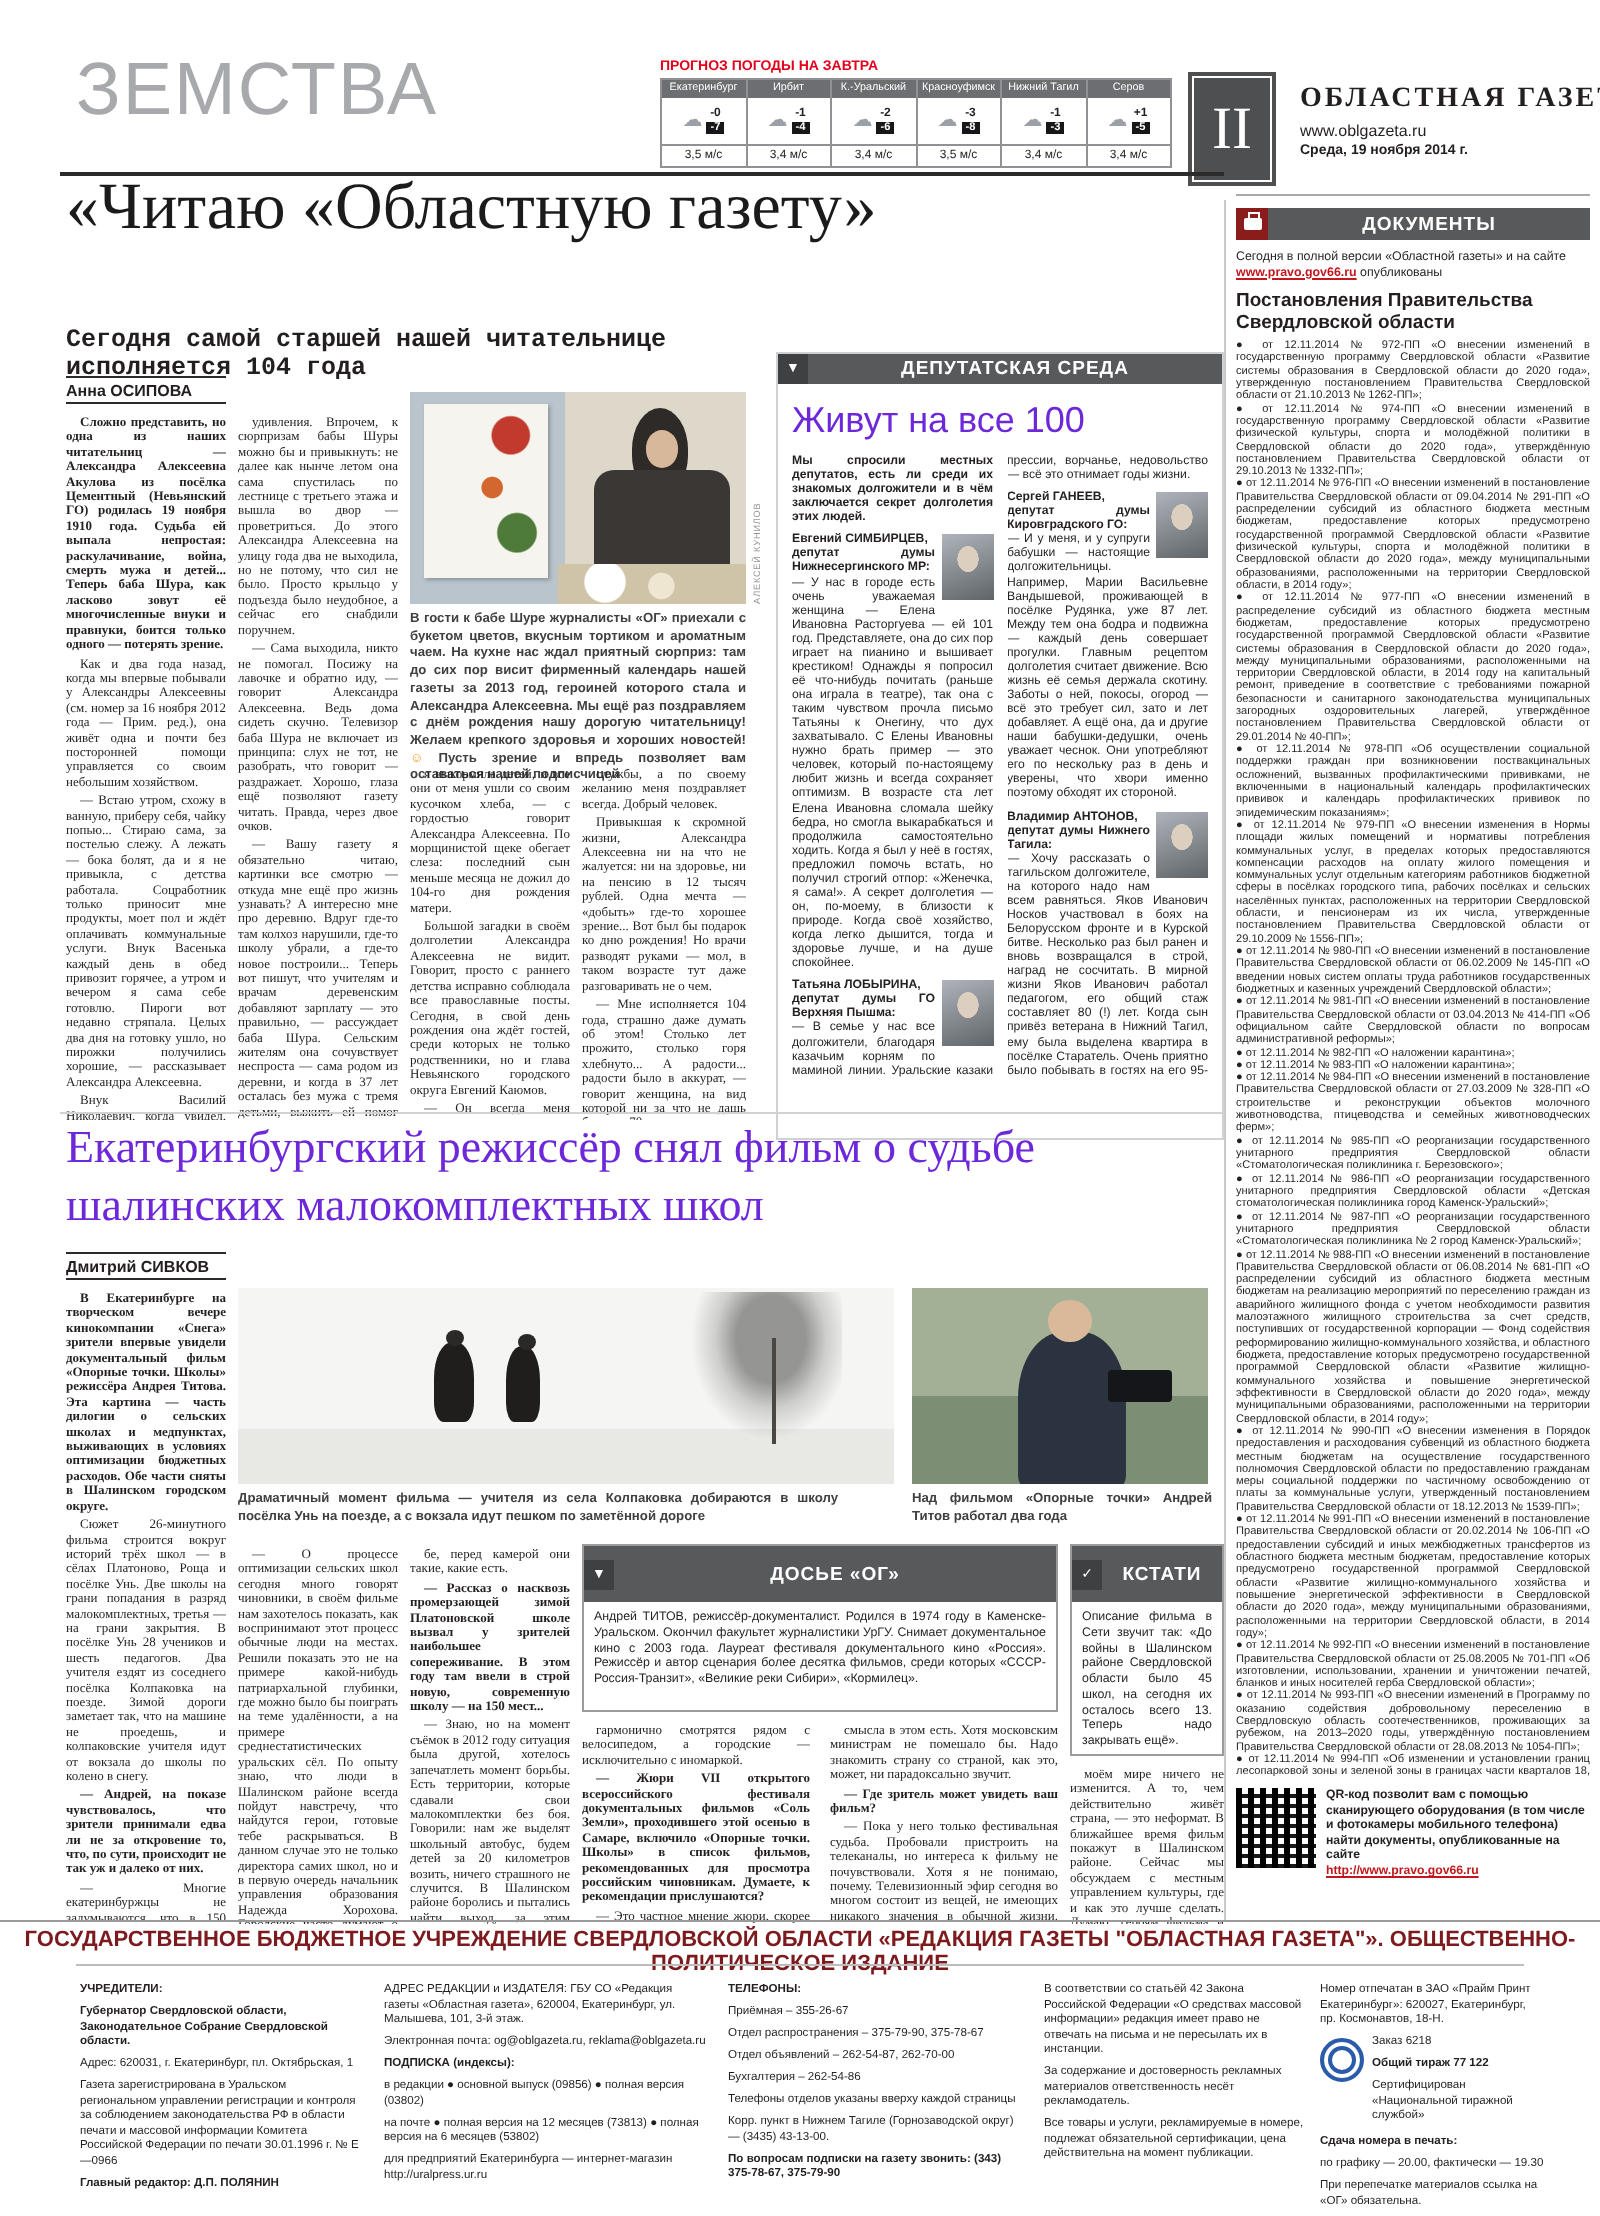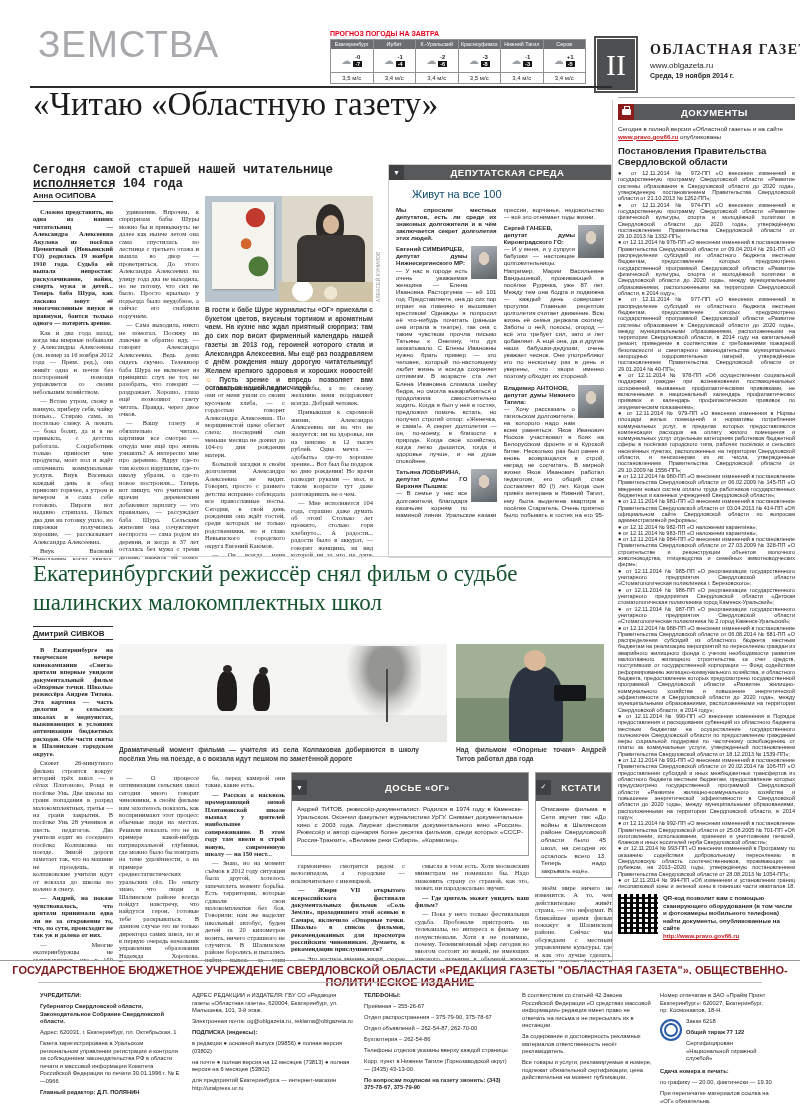--- a/index.html
+++ b/index.html
@@ -73,24 +73,24 @@
                   radial-gradient(circle at 75% 74%,#4e7a3a 0 12%,transparent 13%),#f6f4ef;
        box-shadow:1px 1px 2px rgba(0,0,0,.25)}
   .w-head{position:absolute;right:17%;top:8%;width:17%;height:40%;background:#2e2a28;border-radius:50% 50% 46% 46%}
   .w-face{position:absolute;right:20%;top:18%;width:10%;height:18%;background:#d8b89a;border-radius:50%}
   .w-body{position:absolute;right:5%;bottom:17%;width:40%;height:46%;background:#3a3734;border-radius:10px 10px 0 0}
   .k-table{position:absolute;left:44%;bottom:0;width:56%;height:19%;
        background:radial-gradient(circle at 25% 45%,#fff 0 14%,transparent 15%),
                   radial-gradient(circle at 55% 55%,#efe6d2 0 12%,transparent 13%),#cfc3a8}
 
   
-  #deps{left:388px;top:164px;width:224px;height:394px;border:1px solid #cfd1d2;box-sizing:border-box}
+  #deps{left:388px;top:176px;width:224px;height:394px;border:1px solid #cfd1d2;box-sizing:border-box}
   #deps .band{height:15px}
   #deps-inner{padding:5px 7px}
-  #deps-title{font-size:11px;color:#0c4a6e;margin:3px 16px 6px}
+  #deps-title{font-size:18px;color:#6d28d9;margin:3px 0 6px}
   #deps-cols{display:flex;gap:7px}
   .dep-col{width:101px;height:312px;overflow:hidden;font-size:6.1px;line-height:1.16;text-align:justify}
   .dep-intro{font-weight:bold;margin-bottom:4px}
   .dep-entry{margin-bottom:4px}
   .dep-name,.dep-role{font-weight:bold}
   .portrait{float:right;width:26px;height:33px;margin:1px 0 2px 3px;
             background:radial-gradient(ellipse 9px 11px at 50% 38%,#dccfc0 0 58%,transparent 60%),
                        linear-gradient(160deg,#aeb4ba,#5f6468)}
 
   
@@ -102,21 +102,21 @@
   #docs-list p{margin:0}
   #docs-list p:before{content:"● "}
   #docs-qr{left:618px;top:894px;width:177px;display:flex;gap:5px;align-items:flex-start}
   .qr{width:40px;height:40px;flex:0 0 40px;background:
       repeating-linear-gradient(0deg,rgba(0,0,0,.9) 0 2px,transparent 2px 5px),
       repeating-linear-gradient(90deg,#000 0 3px,#fff 3px 6px)}
   #docs-qr .qtxt{font-size:6.1px;line-height:1.25;font-weight:bold}
 
   
   #rule-a2{left:30px;top:556px;width:582px;height:1px;background:#d2d2d2}
-  #a2-headline{left:33px;top:560px;width:580px;font-size:23px;line-height:1.25;color:#14532d}
+  #a2-headline{left:33px;top:560px;width:580px;font-size:23px;line-height:1.25;color:#6d28d9}
   #a2-byline{left:33px;top:626px}
   #a2-c1{left:33px;top:646px;width:80px;height:314px}
   #a2-photoL{left:119px;top:644px;width:328px;height:98px;overflow:hidden;
              background:linear-gradient(180deg,#f5f5f3 0 72%,#e8e8e4 72% 100%)}
   #a2-photoR{left:456px;top:644px;width:148px;height:98px;overflow:hidden;
              background:linear-gradient(180deg,#a2b095 0 55%,#7c8f74 55% 100%)}
   #a2-captionL{left:119px;top:746px;width:300px}
   #a2-captionR{left:456px;top:746px;width:150px}
   #a2-c2{left:119px;top:774px;width:80px;height:188px}
   #a2-c3{left:205px;top:774px;width:80px;height:188px}

